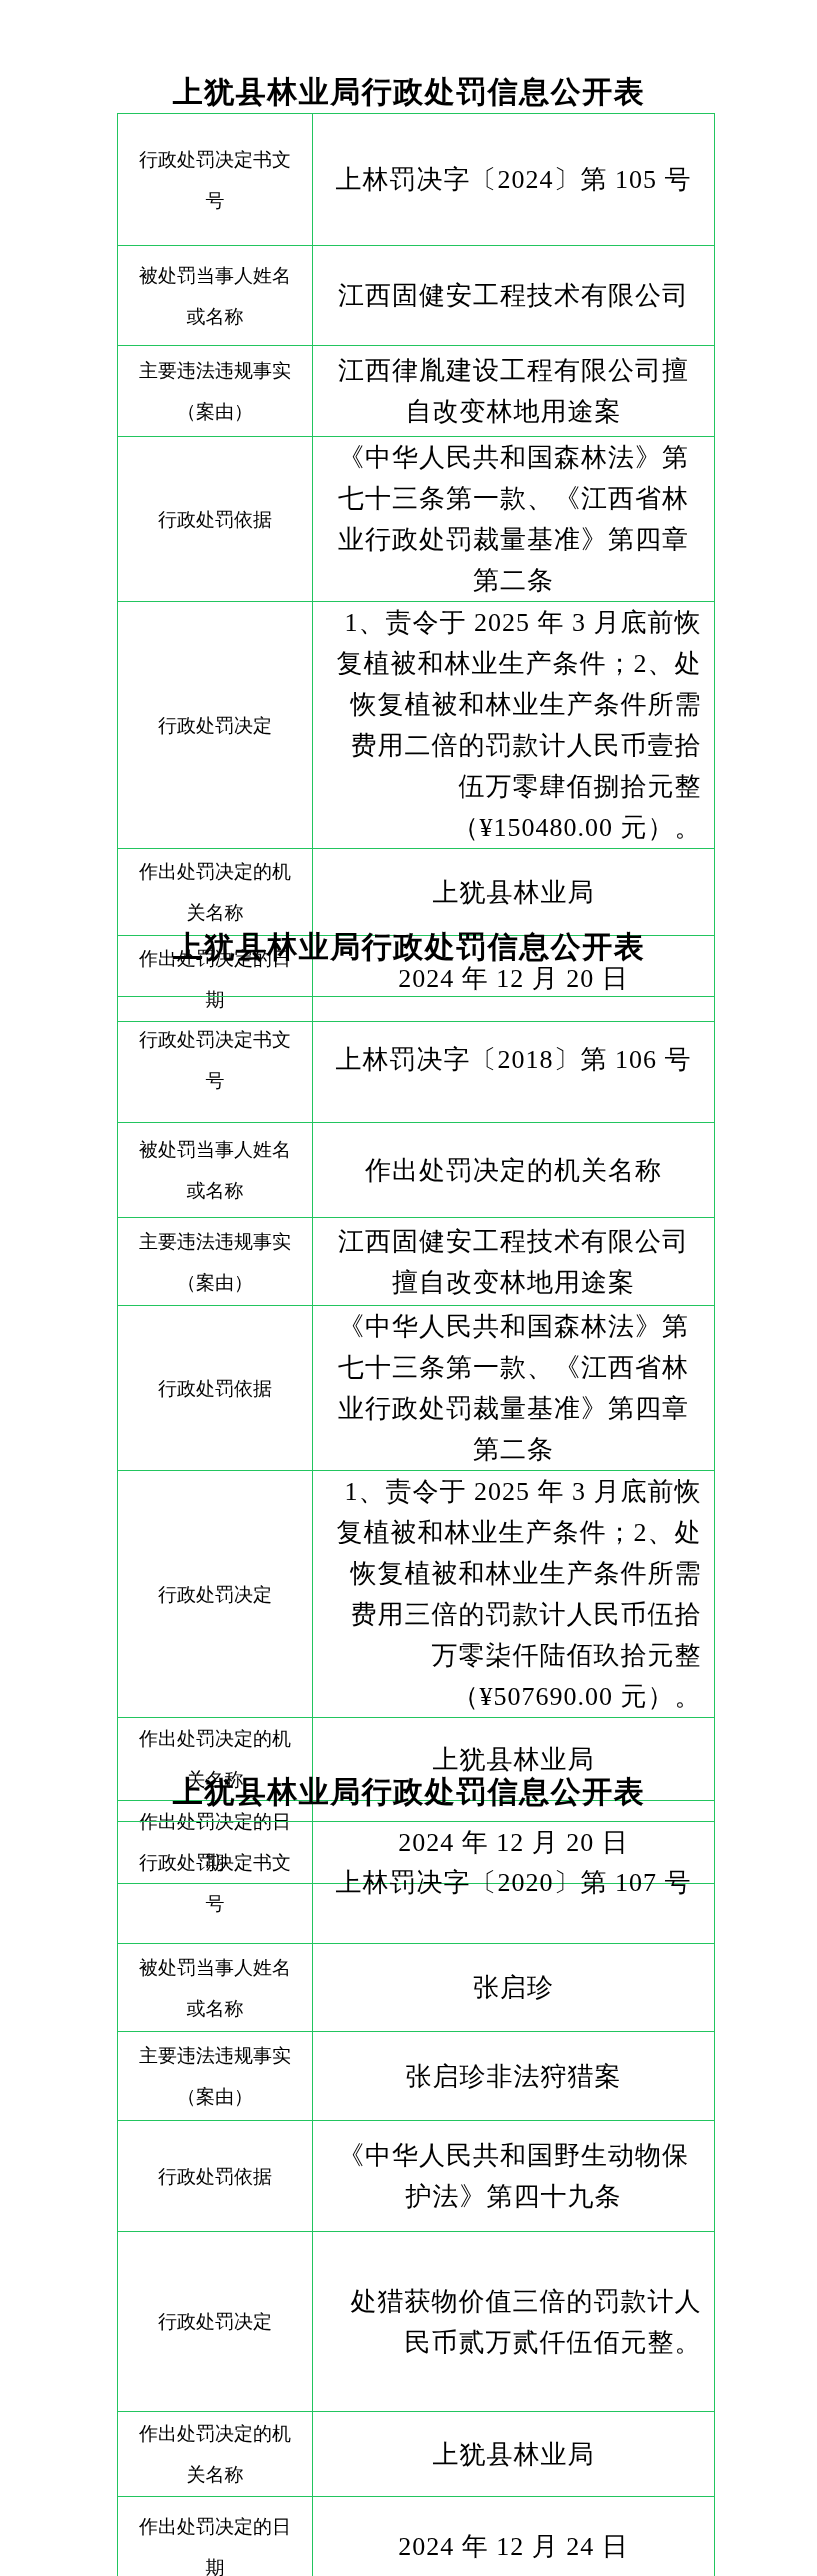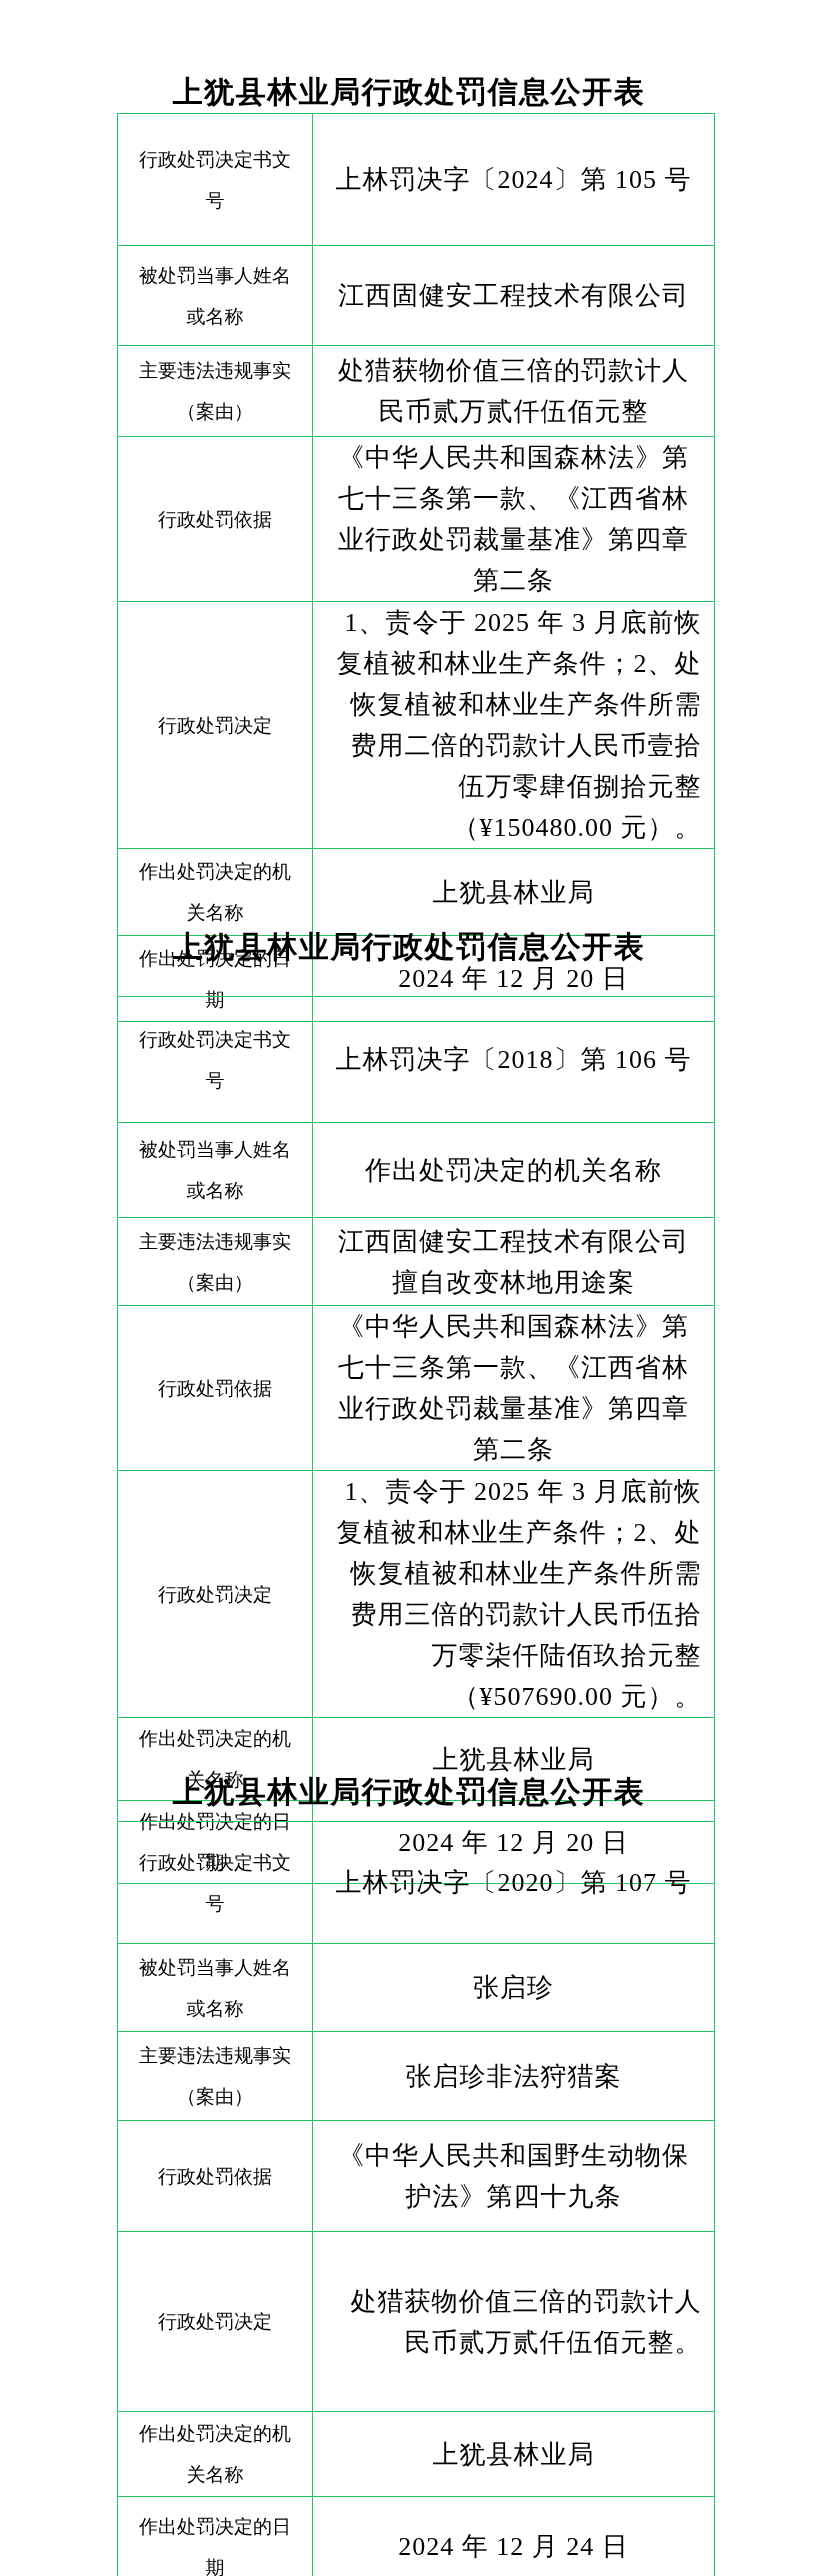--- a/index.html
+++ b/index.html
@@ -61,21 +61,21 @@
         <tr style="height:132px">
       <td class="label">行政处罚决定书文号</td>
       <td class="value v-center">上林罚决字〔2024〕第 105 号</td>
     </tr>
     <tr style="height:100px">
       <td class="label">被处罚当事人姓名或名称</td>
       <td class="value v-center">江西固健安工程技术有限公司</td>
     </tr>
     <tr style="height:91px">
       <td class="label">主要违法违规事实（案由）</td>
-      <td class="value v-center">处猎获物价值三倍的罚款计人民币贰万贰仟伍佰元整</td>
+      <td class="value v-center">江西律胤建设工程有限公司擅自改变林地用途案</td>
     </tr>
     <tr style="height:145px">
       <td class="label">行政处罚依据</td>
       <td class="value v-center">《中华人民共和国森林法》第七十三条第一款、《江西省林业行政处罚裁量基准》第四章第二条</td>
     </tr>
     <tr style="height:168px">
       <td class="label">行政处罚决定</td>
       <td class="value v-left">1、责令于 2025 年 3 月底前恢复植被和林业生产条件；2、处恢复植被和林业生产条件所需费用二倍的罚款计人民币壹拾伍万零肆佰捌拾元整（¥150480.00 元）。</td>
     </tr>
     <tr style="height:87px">

